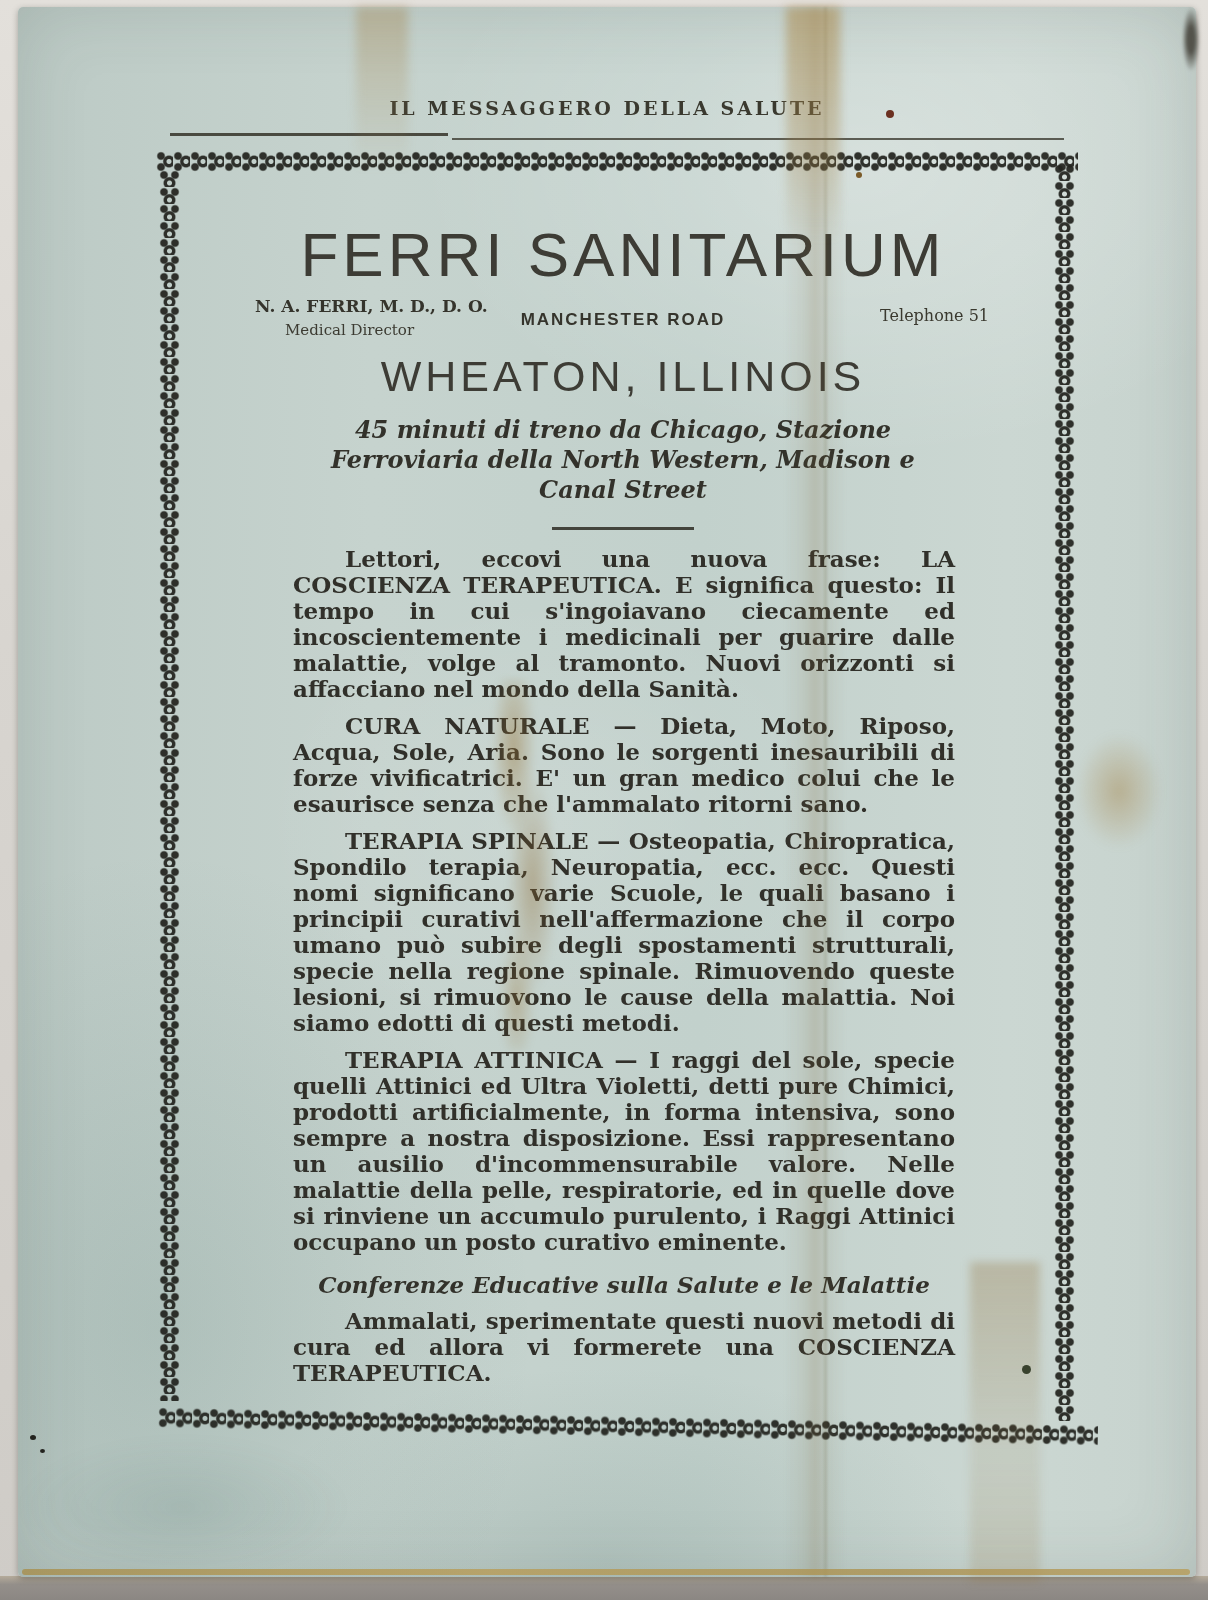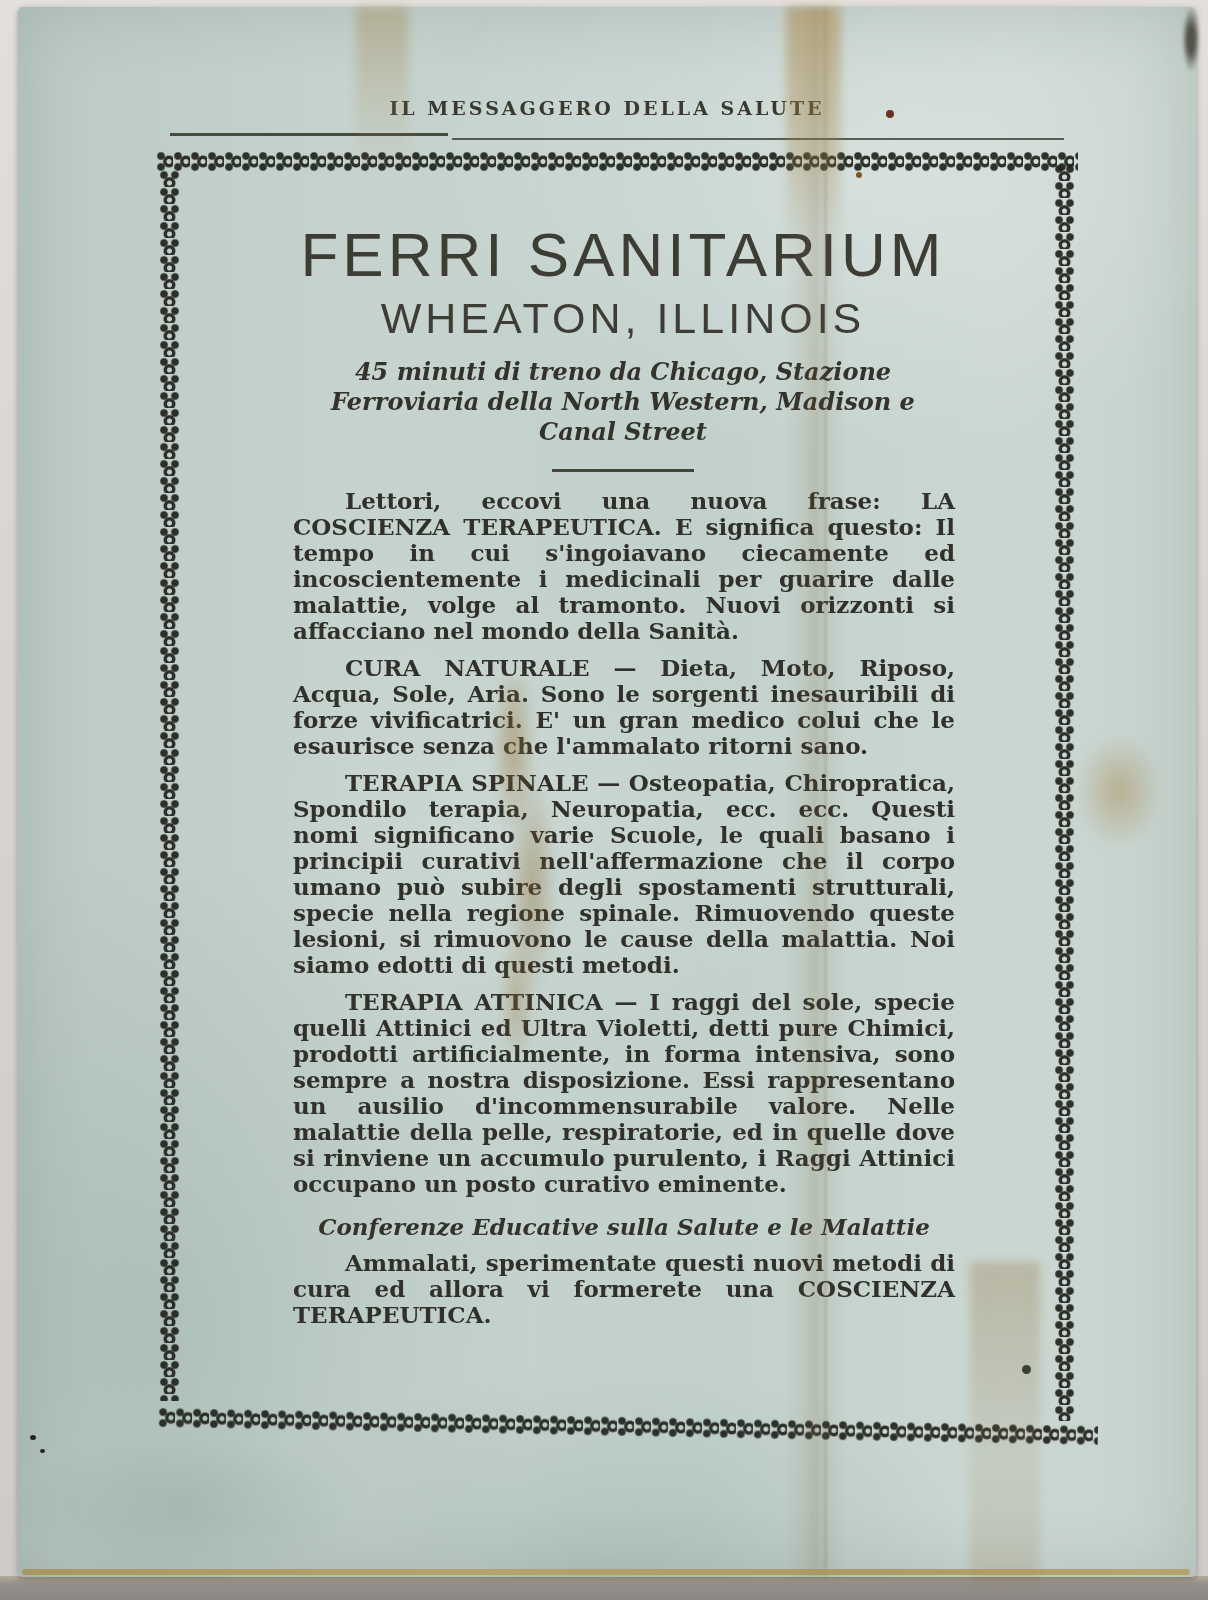--- a/index.html
+++ b/index.html
@@ -166,20 +166,26 @@
     <div class="frame">
       <div class="chain chain-h chain-top"></div>
       <div class="chain chain-h chain-bottom"></div>
       <div class="chain chain-v chain-left"></div>
       <div class="chain chain-v chain-right"></div>
     </div>
 
     <div class="content">
       <h1 class="ad-title">FERRI SANITARIUM</h1>
 
+      <div class="info-row">
+        <div class="doc-name">N. A. FERRI, M. D., D. O.</div>
+        <div class="doc-role">Medical Director</div>
+        <div class="addr">MANCHESTER ROAD</div>
+        <div class="tel">Telephone 51</div>
+      </div>
 
       <h2 class="city">WHEATON, ILLINOIS</h2>
 
       <p class="directions">45 minuti di treno da Chicago, Stazione Ferroviaria della North Western, Madison e Canal Street</p>
 
       <div class="short-rule"></div>
 
       <p class="body-copy">Lettori, eccovi una nuova frase: LA COSCIENZA TERAPEUTICA.  E significa questo: Il tempo in cui s'ingoiavano ciecamente ed incoscientemente i medicinali per guarire dalle malattie, volge al tramonto.  Nuovi orizzonti si affacciano nel mondo della Sanità.</p>
       <p class="body-copy">CURA NATURALE — Dieta, Moto, Riposo, Acqua, Sole, Aria. Sono le sorgenti inesauribili di forze vivificatrici.  E' un gran medico colui che le esaurisce senza che l'ammalato ritorni sano.</p>
       <p class="body-copy">TERAPIA SPINALE — Osteopatia, Chiropratica, Spondilo terapia, Neuropatia, ecc. ecc.  Questi nomi significano varie Scuole, le quali basano i principii curativi nell'affermazione che il corpo umano può subire degli spostamenti strutturali, specie nella regione spinale.  Rimuovendo queste lesioni, si rimuovono le cause della malattia.  Noi siamo edotti di questi metodi.</p>

